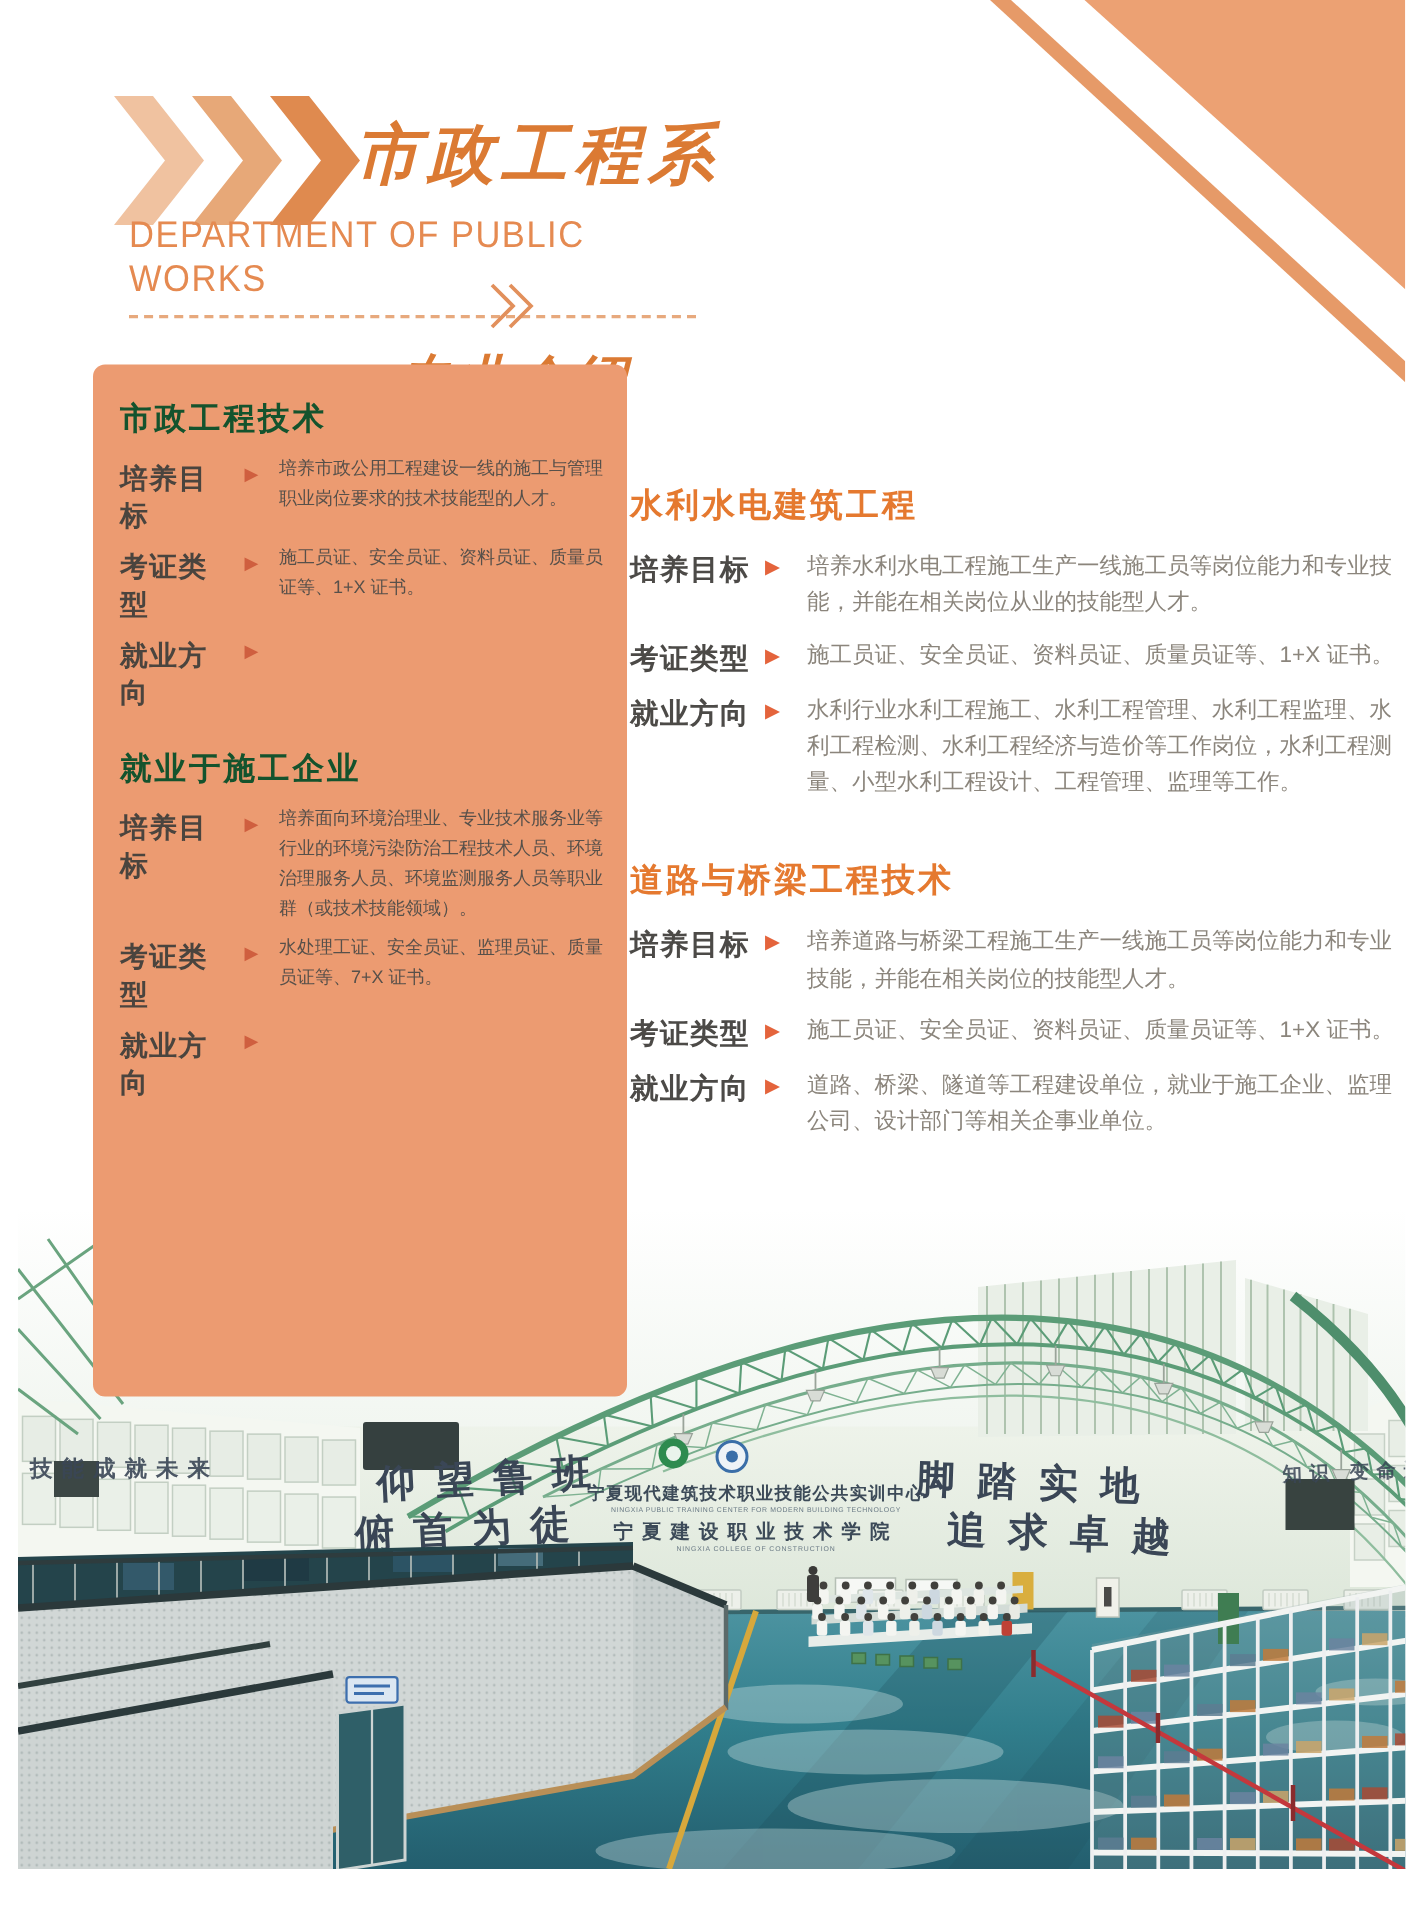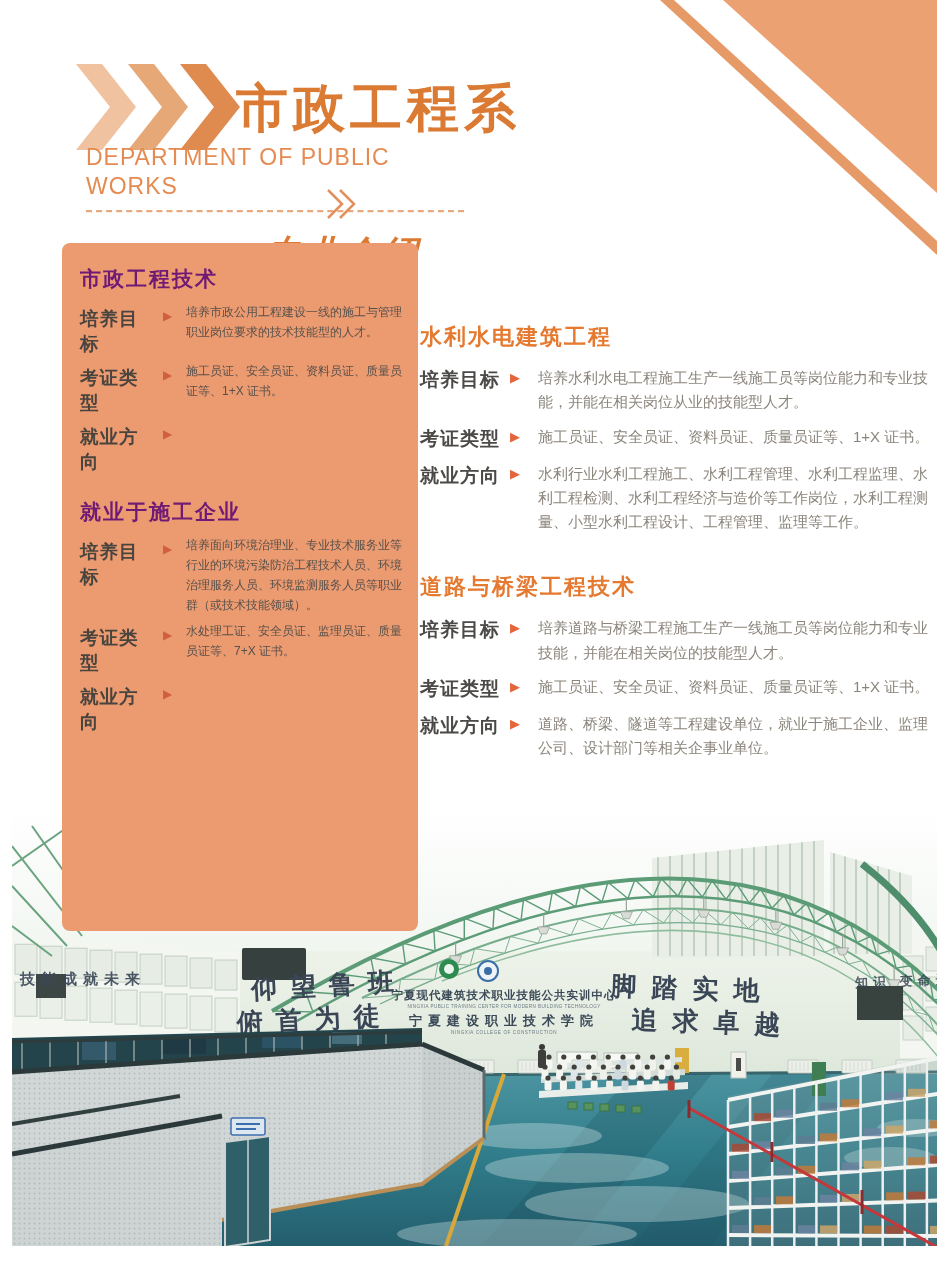--- a/index.html
+++ b/index.html
@@ -2,31 +2,31 @@
 <html><head>
 <meta charset="utf-8">
 <style>
   html,body{margin:0;padding:0;background:#ffffff;}
   .page{position:relative;width:937px;height:1280px;background:#ffffff;overflow:hidden;
         font-family:"Liberation Sans","DejaVu Sans",sans-serif;}
   
   .corner-svg{position:absolute;top:0;right:0;}
   
   .chevrons-svg{position:absolute;left:76px;top:64px;}
-  .page-title{position:absolute;left:236px;top:74px;margin:0;font-size:52px;font-weight:900;
-              color:#db7a33;letter-spacing:5px;}
+  .page-title{position:absolute;left:236px;top:74px;margin:0;font-size:44px;font-weight:900;
+              color:#db7a33;letter-spacing:5px;font-style:italic;}
   .title-en{position:absolute;left:86px;top:142px;width:378px;font-size:23px;color:#e58a51;
             letter-spacing:1px;padding-bottom:9px;border-bottom:2px dashed #e7a97d;
             transform-origin:left top;transform:scaleY(1.08);}
   .sub-row{position:absolute;left:264px;top:186px;display:flex;align-items:center;gap:8px;flex-direction:column;}
   .sub-label{font-size:36px;font-weight:900;font-style:italic;color:#db7a33;letter-spacing:3px;}
   
   .panel{position:absolute;left:62px;top:243px;width:356px;height:688px;background:#ec9b71;
          border-radius:8px;box-sizing:border-box;padding:14px 14px 14px 12px;z-index:5;}
-  .panel h2{margin:8px 0 10px 6px;font-size:21px;font-weight:800;color:#701a75;letter-spacing:2px;}
+  .panel h2{margin:8px 0 10px 6px;font-size:21px;font-weight:800;color:#14532d;letter-spacing:2px;}
   .panel .sec2{margin-top:24px;}
   .prow{display:grid;grid-template-columns:76px 16px 1fr;column-gap:7px;margin:0 0 6px 6px;}
   .prow .lab{font-size:18.5px;font-weight:700;color:#4a443e;letter-spacing:1px;padding-top:3px;}
   .prow .arr{font-size:12px;color:#cf5f3f;padding-top:6px;}
   .prow .txt{font-size:12px;color:#57504a;line-height:1.66;}
   
   .rcol{position:absolute;left:420px;top:322px;width:520px;z-index:4;}
   .rcol h2{margin:0 0 14px 0;font-size:22px;font-weight:800;color:#e5792f;letter-spacing:2px;}
   .rcol .prog2{margin-top:38px;}
   .rrow{display:grid;grid-template-columns:84px 22px 1fr;column-gap:6px;margin-bottom:10px;}

